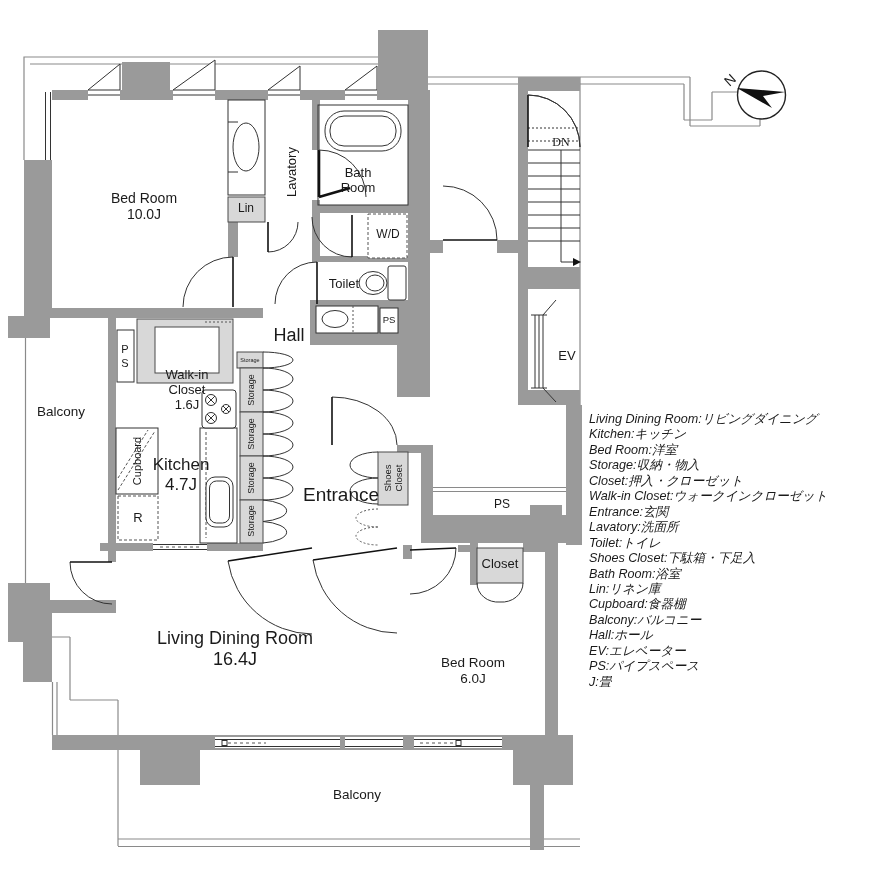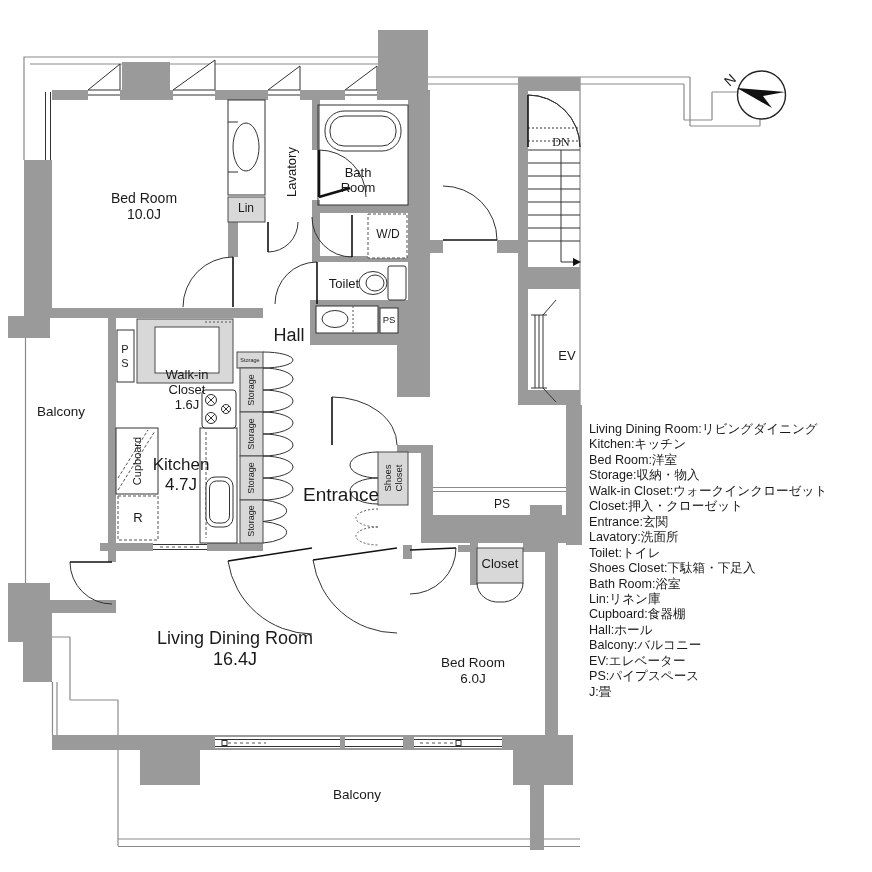--- a/index.html
+++ b/index.html
@@ -2,22 +2,22 @@
 <html><head>
 <meta charset="utf-8">
 <style>
   html,body{margin:0;padding:0;background:#fff;}
   #stage{position:relative;width:872px;height:872px;background:#fff;overflow:hidden;
          font-family:"Liberation Sans",sans-serif;color:#1a1a1a;}
   #plan-svg{position:absolute;left:0;top:0;}
   .lbl{position:absolute;transform:translate(-50%,-50%);text-align:center;
        white-space:nowrap;color:#1a1a1a;line-height:1.15;}
   .rot{transform:translate(-50%,-50%) rotate(-90deg);}
-  .legend{position:absolute;left:589px;top:422px;font-size:12.6px;line-height:15.45px;
-          white-space:nowrap;}
+  .legend{position:absolute;left:589px;top:412px;font-size:12.6px;line-height:15.45px;
+          white-space:nowrap;font-style:italic;}
 </style>
 </head>
 <body>
 
 <div id="stage">
 
 <svg id="plan-svg" width="872" height="872" viewBox="0 0 872 872">
 
   <g stroke="#8a8a8a" stroke-width="1.2" fill="none">
     <path d="M24,160 L24,57 L378,57"></path>
@@ -317,29 +317,29 @@
 
   <div class="lbl" style="left:357px;top:795px;font-size:13.5px;">Balcony</div>
 
   <div class="lbl" style="left:730px;top:80px;font-size:14px;transform:translate(-50%,-50%) rotate(-42deg);">N</div>
 
   <div class="legend">
     <div>Living Dining Room:リビングダイニング</div>
     <div>Kitchen:キッチン</div>
     <div>Bed Room:洋室</div>
     <div>Storage:収納・物入</div>
+    <div>Closet:押入・クローゼット</div>
     <div>Walk-in Closet:ウォークインクローゼット</div>
-    <div>Closet:押入・クローゼット</div>
     <div>Entrance:玄関</div>
     <div>Lavatory:洗面所</div>
     <div>Toilet:トイレ</div>
     <div>Shoes Closet:下駄箱・下足入</div>
     <div>Bath Room:浴室</div>
     <div>Lin:リネン庫</div>
     <div>Cupboard:食器棚</div>
+    <div>Balcony:バルコニー</div>
     <div>Hall:ホール</div>
-    <div>Balcony:バルコニー</div>
     <div>EV:エレベーター</div>
     <div>PS:パイプスペース</div>
     <div>J:畳</div>
   </div>
 
 </div>
 
 </body></html>

